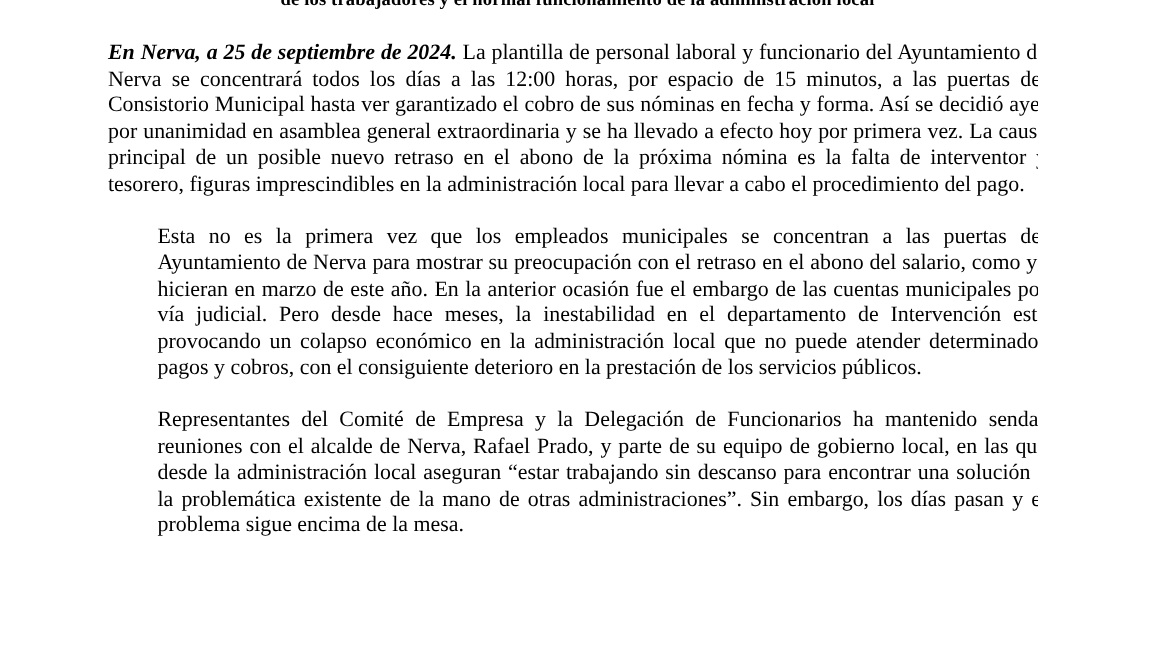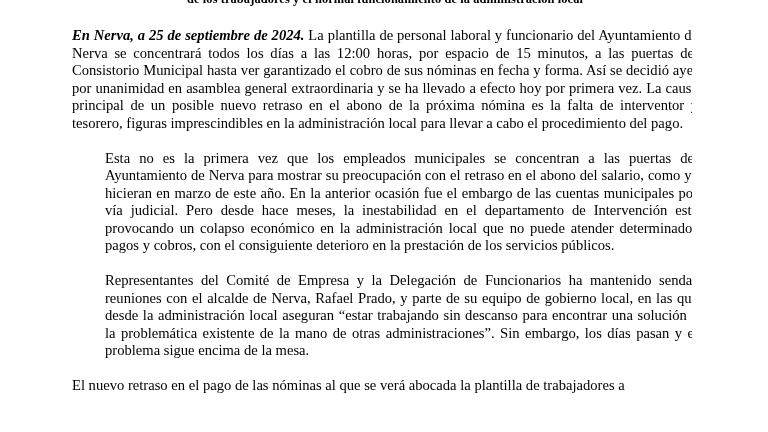--- a/index.html
+++ b/index.html
@@ -71,16 +71,15 @@
     <div class="headline">de los trabajadores y el normal funcionamiento de la administración local</div>
 
     <p class="para first-body">
       <span class="lead">En Nerva, a 25 de septiembre de 2024.</span><span> La plantilla de personal laboral y funcionario del Ayuntamiento de Nerva se concentrará todos los días a las 12:00 horas, por espacio de 15 minutos, a las puertas del Consistorio Municipal hasta ver garantizado el cobro de sus nóminas en fecha y forma. Así se decidió ayer por unanimidad en asamblea general extraordinaria y se ha llevado a efecto hoy por primera vez. La causa principal de un posible nuevo retraso en el abono de la próxima nómina es la falta de interventor y tesorero, figuras imprescindibles en la administración local para llevar a cabo el procedimiento del pago.</span>
     </p>
 
     <p class="para gap">Esta no es la primera vez que los empleados municipales se concentran a las puertas del Ayuntamiento de Nerva para mostrar su preocupación con el retraso en el abono del salario, como ya hicieran en marzo de este año. En la anterior ocasión fue el embargo de las cuentas municipales por vía judicial. Pero desde hace meses, la inestabilidad en el departamento de Intervención está provocando un colapso económico en la administración local que no puede atender determinados pagos y cobros, con el consiguiente deterioro en la prestación de los servicios públicos.</p>
 
     <p class="para gap">Representantes del Comité de Empresa y la Delegación de Funcionarios ha mantenido sendas reuniones con el alcalde de Nerva, Rafael Prado, y parte de su equipo de gobierno local, en las que desde la administración local aseguran “estar trabajando sin descanso para encontrar una solución a la problemática existente de la mano de otras administraciones”. Sin embargo, los días pasan y el problema sigue encima de la mesa.</p>
 
-    <p class="para last">El nuevo retraso en el pago de las nóminas al que se verá abocada la plantilla de trabajadores a</p>
 
   </div>
 </div>
 
 </body></html>

